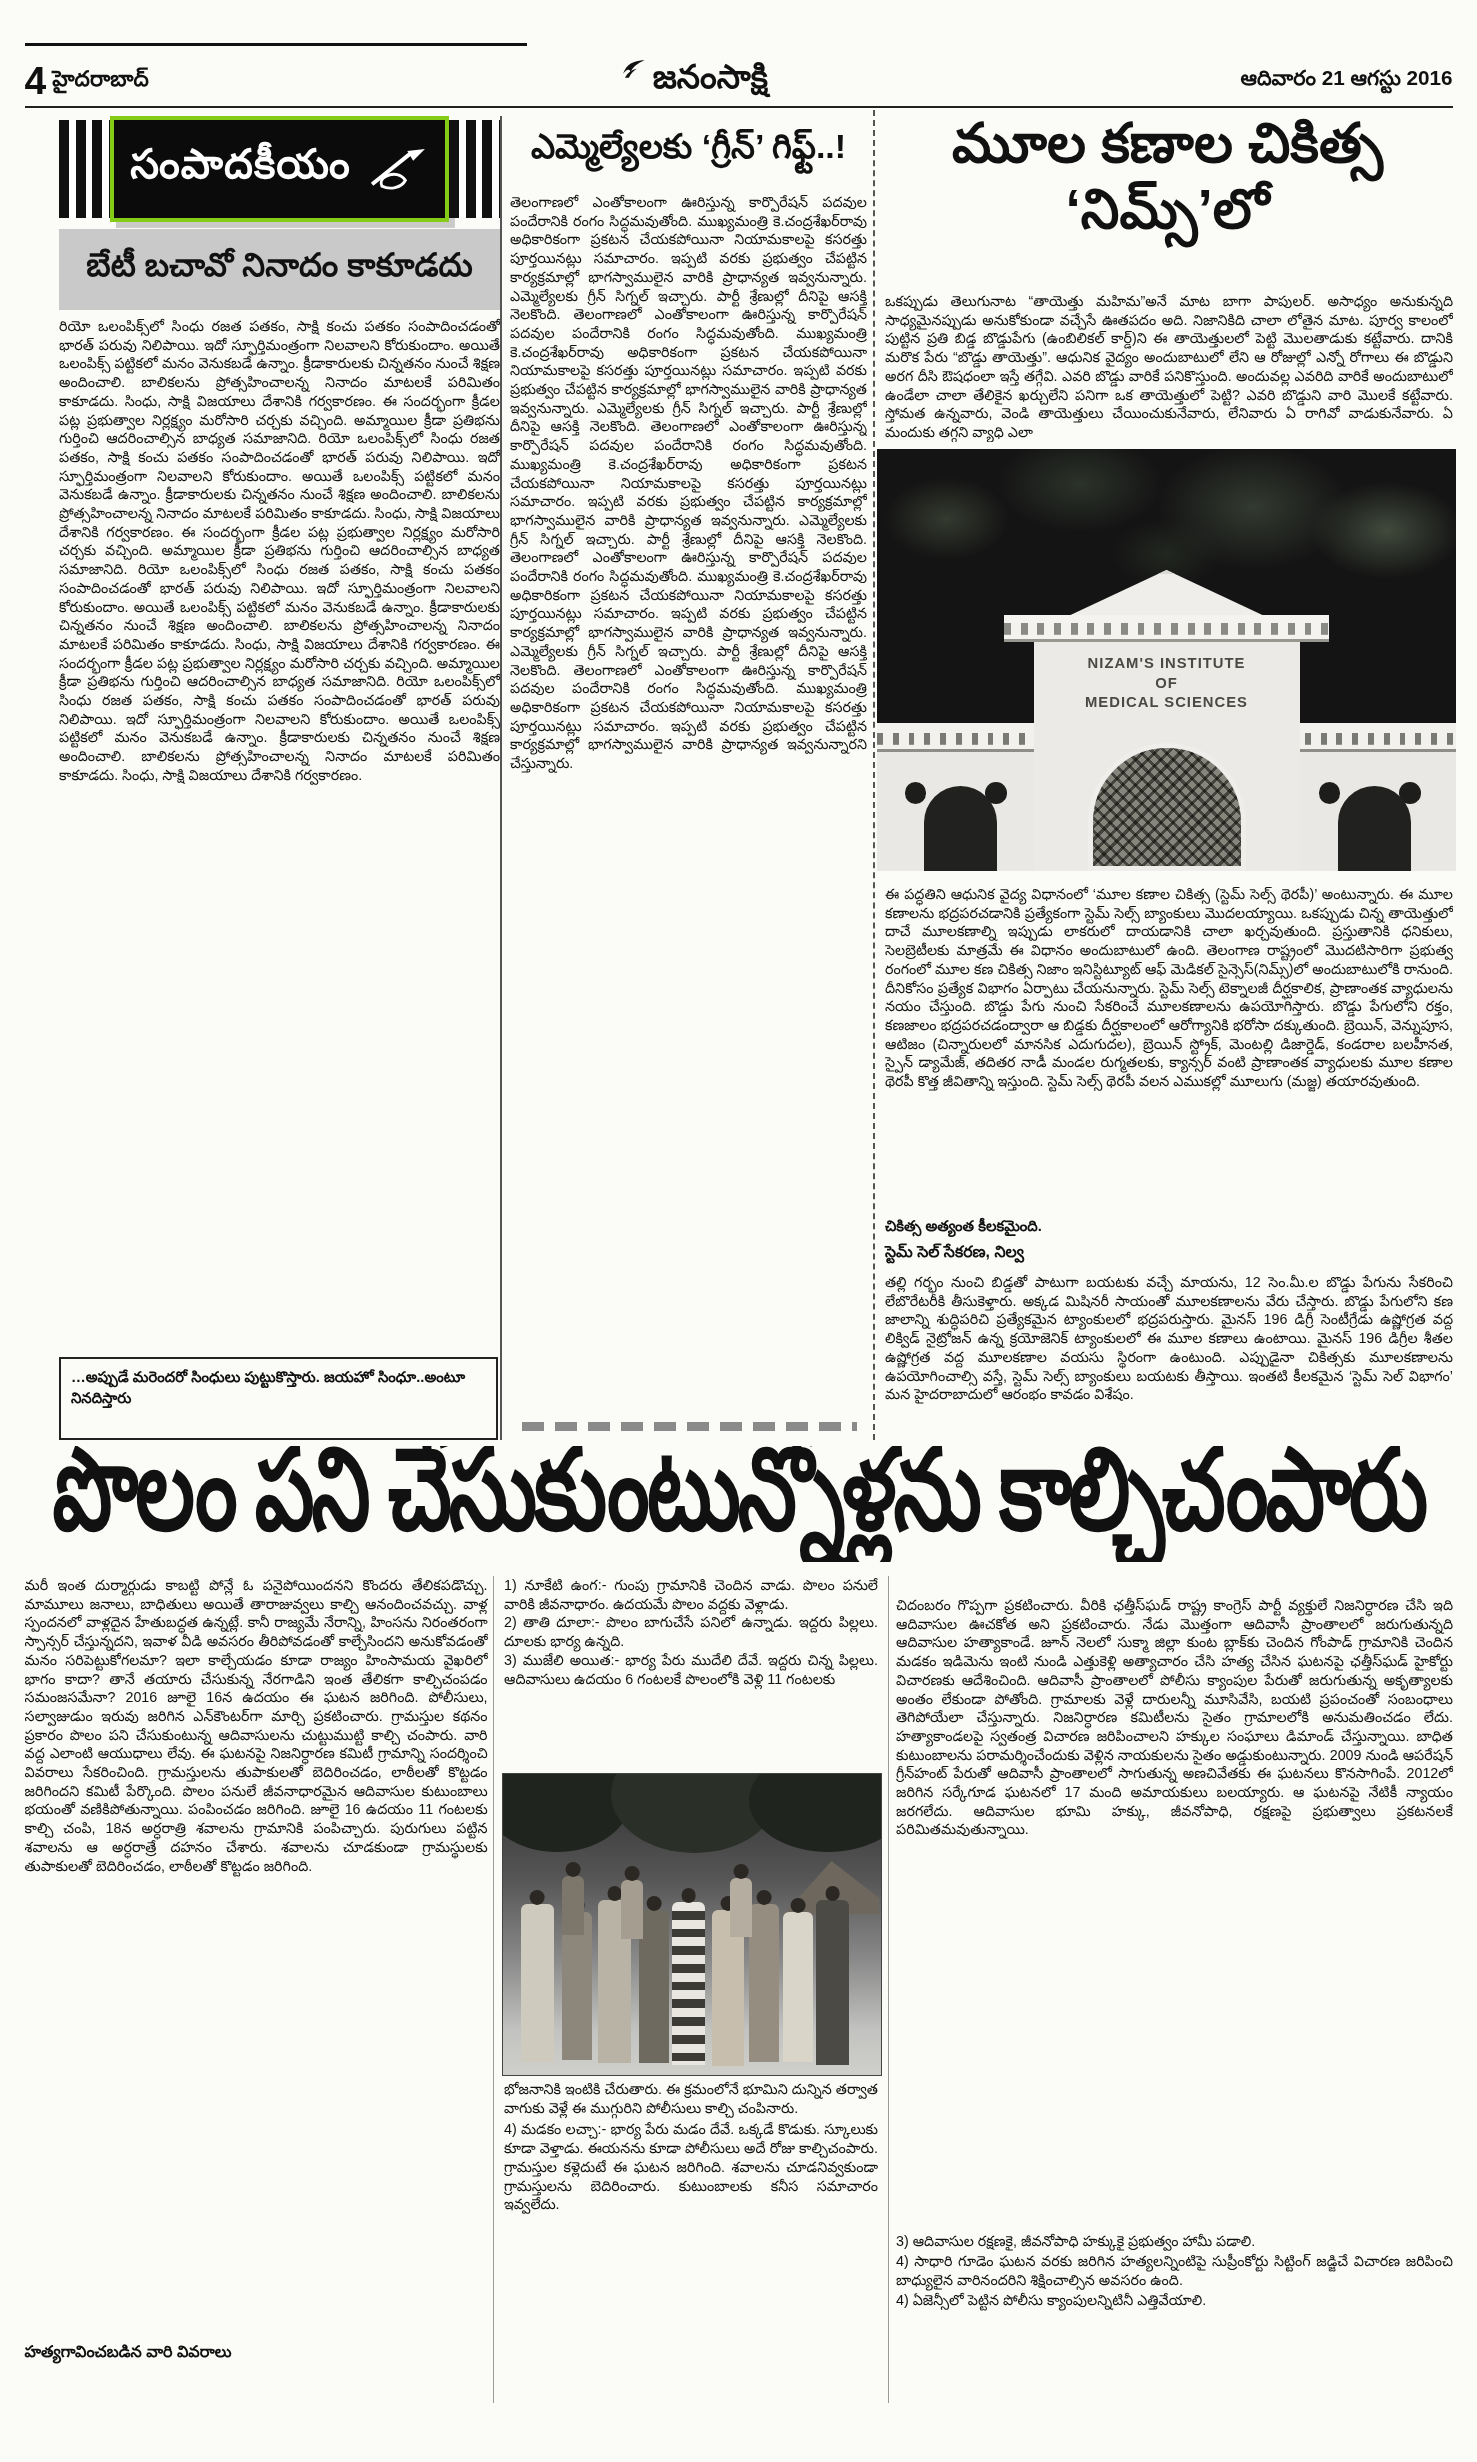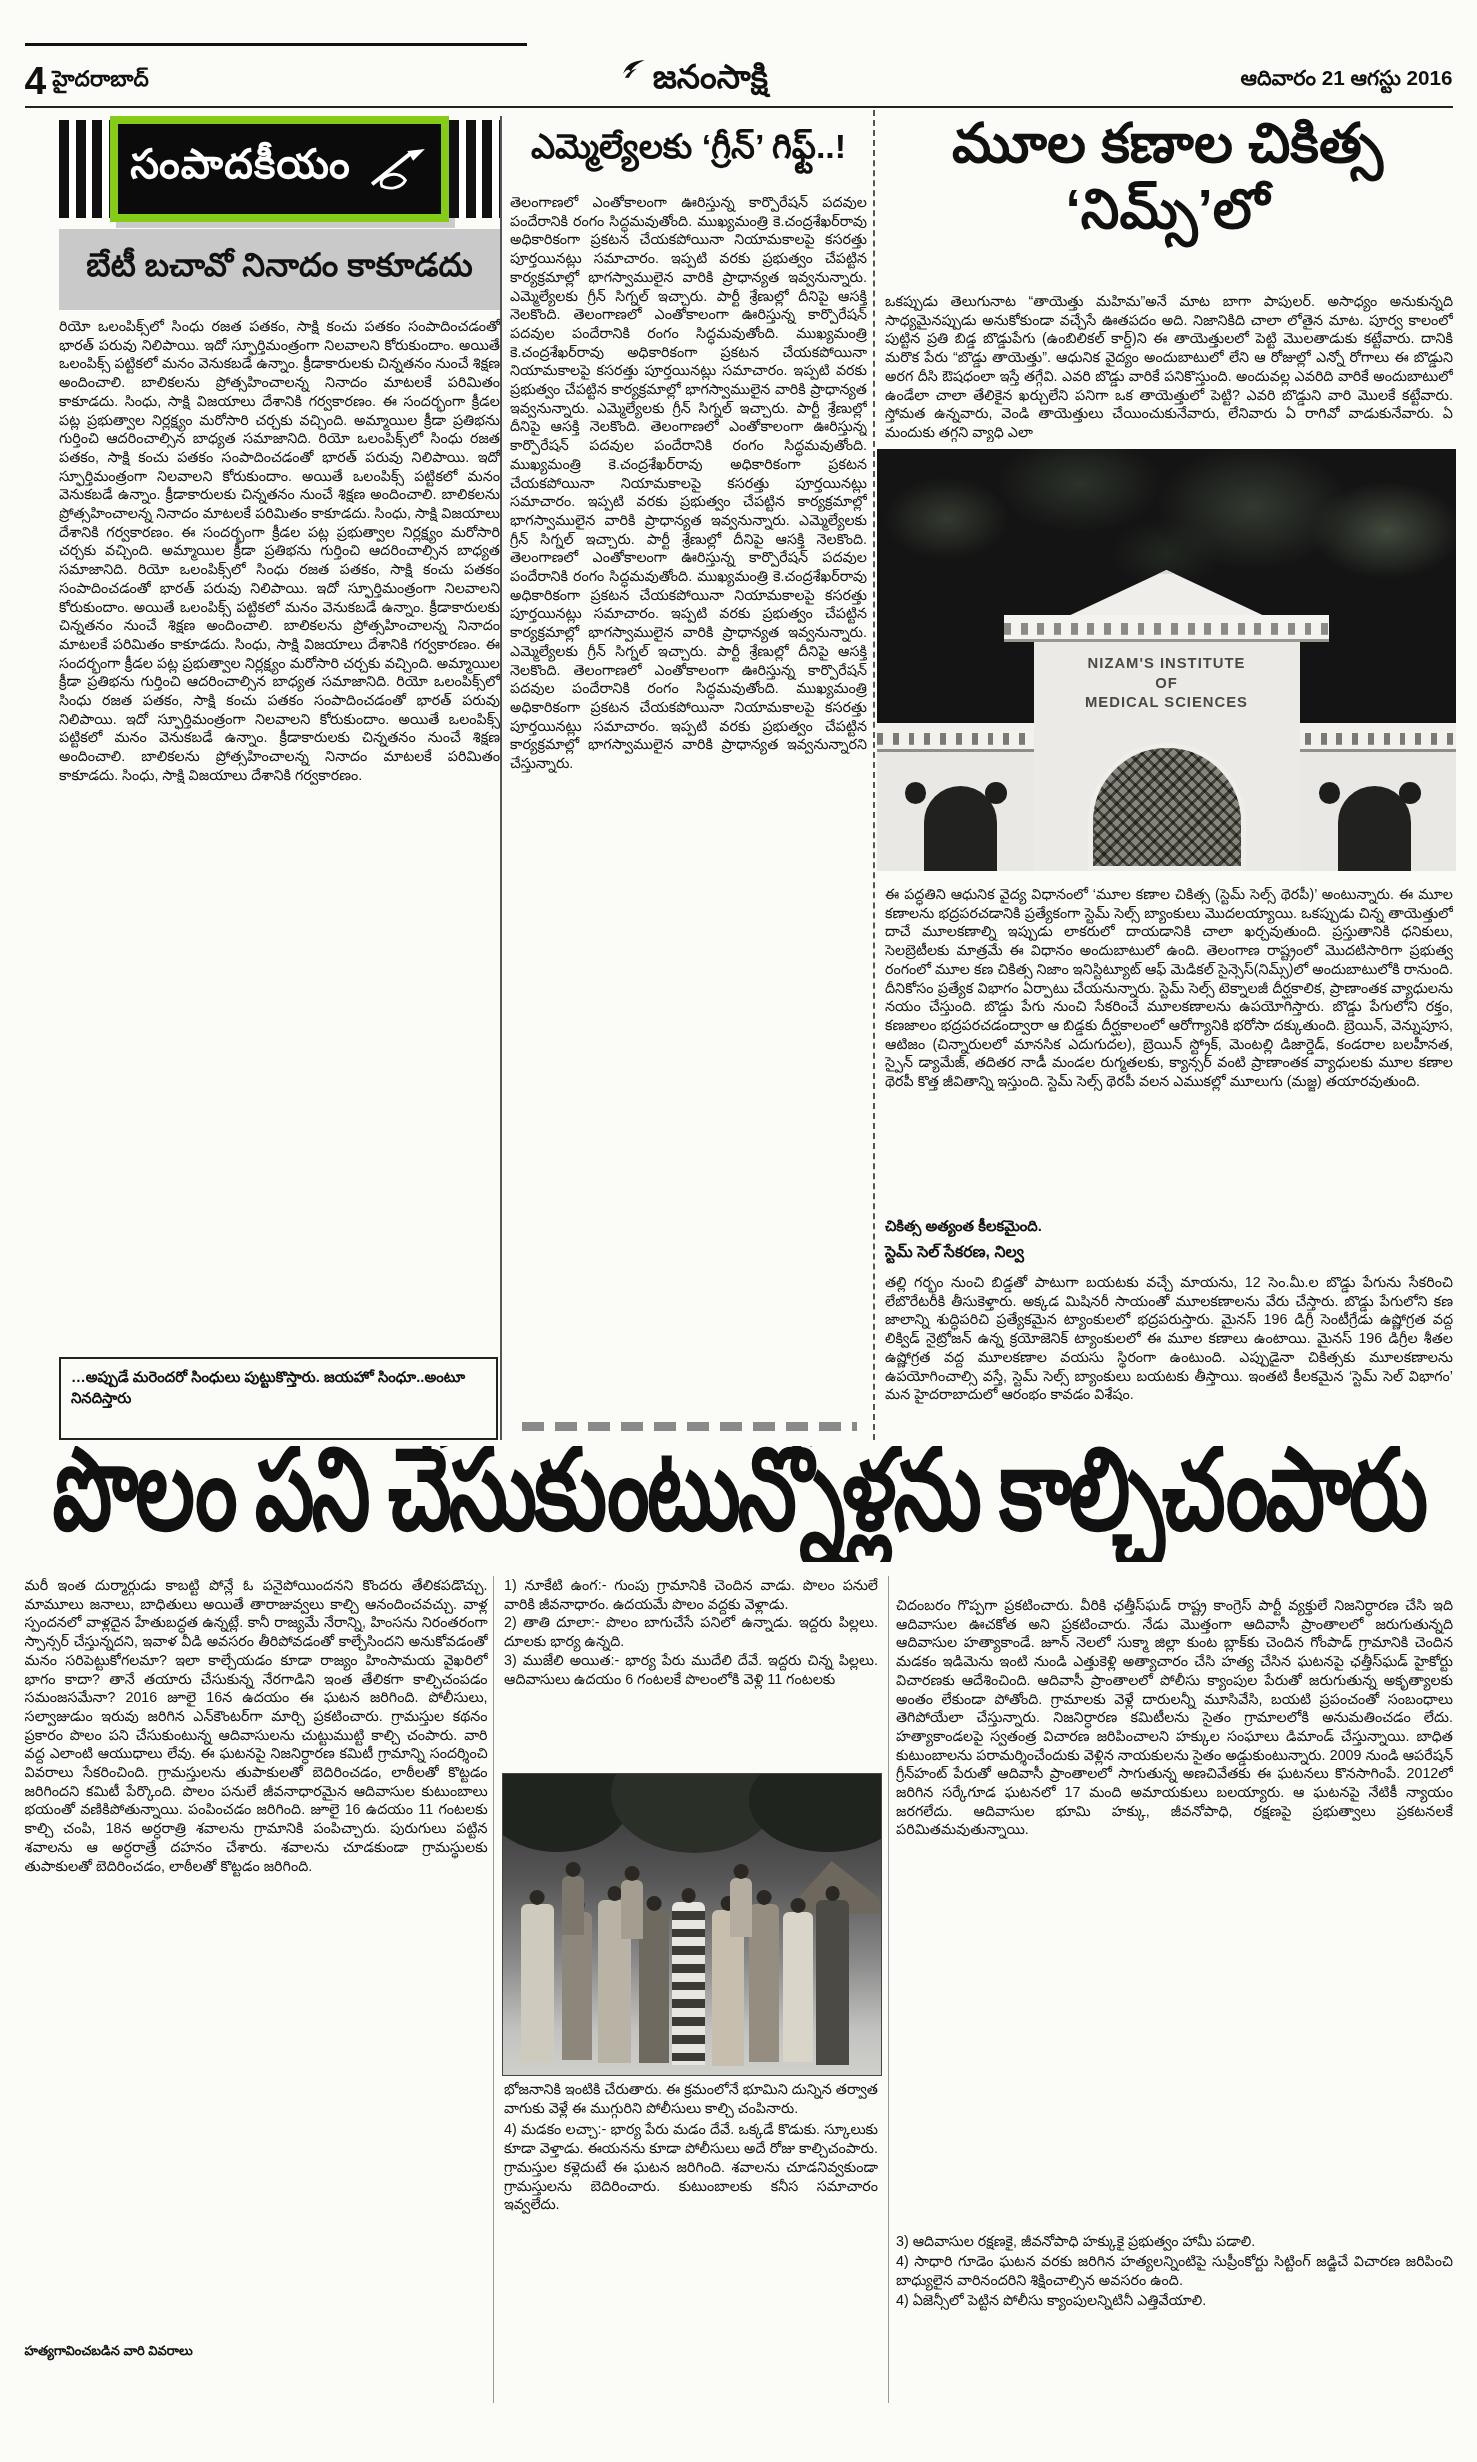--- a/index.html
+++ b/index.html
@@ -14,21 +14,21 @@
   #masthead{display:flex;align-items:flex-start;gap:5.9px;font-size:33px;font-weight:800;}
   #dateline{font-size:20.7px;font-weight:700;}
   #hdr-rule{left:24.6px;top:106px;width:1428px;height:2px;background:#222;}
   
   .vrule-solid{width:2px;background:#555;}
   .vrule-dash{width:0;border-left:2px dashed #555;}
   
   #ed-banner{left:59px;top:116px;width:441px;height:106px;display:flex;align-items:stretch;}
   .stripes{flex:0 0 51px;background:repeating-linear-gradient(90deg,#111 0 9.9px,#fff 9.9px 16.7px);margin:3.9px 0;}
   #ed-banner-box{flex:1;background:#0b0b0b;color:#fff;display:flex;align-items:center;justify-content:center;gap:17px;
-                 box-shadow:5.9px 5.9px 0 #0b0b0b33;border:8px solid #84cc16;}
+                 box-shadow:5.9px 5.9px 0 #0b0b0b33;border:4px solid #84cc16;}
   #ed-banner-box span{font-size:41px;font-weight:800;letter-spacing:1px;}
   #ed-head{left:59px;top:229px;width:441px;height:81px;background:#c9c9c9;display:flex;align-items:center;justify-content:center;}
   #ed-head span{font-size:32.5px;font-weight:800;}
   .bodytext{font-size:14.3px;line-height:18.7px;text-align:justify;overflow:hidden;word-break:break-word;}
   #ed-body{left:59px;top:317px;width:441px;height:1032px;}
   #ed-box{left:59px;top:1357px;width:439px;height:83px;border:2px solid #222;padding:7.9px 9.9px;box-sizing:border-box;
           font-size:14.8px;line-height:20.7px;font-weight:600;overflow:hidden;}
   
   #mid-head{left:510px;top:120px;width:357px;height:61px;display:flex;align-items:center;justify-content:center;}
   #mid-head span{font-size:34px;font-weight:800;white-space:nowrap;}
@@ -64,21 +64,21 @@
       background-blend-mode:multiply;border:5.9px solid #efeeea;}
   #nims-below{left:885px;top:885px;width:568px;height:325px;}
   #nims-keyline{left:885px;top:1218px;width:568px;height:21.7px;font-size:14.8px;font-weight:700;}
   #nims-subhead{left:885px;top:1243px;width:568px;height:23.6px;font-size:15.8px;font-weight:800;}
   #nims-tail{left:885px;top:1273px;width:568px;height:165px;}
   
   #bighead{left:24.6px;top:1446px;width:1428px;height:116px;display:flex;align-items:center;justify-content:center;overflow:hidden;}
   #bighead span{font-size:81px;font-weight:900;letter-spacing:-3px;white-space:nowrap;transform:scale(1.04,1.42);transform-origin:center;}
   
   #b-colA{left:24.6px;top:1576px;width:463px;height:760px;}
-  #b-colA-sub{left:24.6px;top:2343px;width:463px;height:25.6px;font-size:13px;font-weight:800;}
+  #b-colA-sub{left:24.6px;top:2343px;width:463px;height:25.6px;font-size:16px;font-weight:800;}
   #b-colB-list{left:504px;top:1576px;width:374px;height:193px;}
   #crowd{left:502px;top:1773px;width:378px;height:301px;background:linear-gradient(#2f2f2f 0%,#565656 35%,#8a8a8a 62%,#c2c2c0 85%,#cfcfcb);overflow:hidden;border:1px solid #444;}
   .ctree{position:absolute;border-radius:50%;background:#20241f;}
   .hut{position:absolute;right:2px;top:87px;width:95px;height:53px;background:#6d675d;clip-path:polygon(0 100%,50% 0,100% 70%,100% 100%);}
   .person{position:absolute;border-radius:5.9px 5.9px 0 0;}
   .person:before{content:"";position:absolute;left:50%;transform:translateX(-50%);top:-13.8px;width:14.8px;height:14.8px;border-radius:50%;background:#2b2723;}
   #b-colB-under{left:504px;top:2080px;width:374px;height:325px;}
   #b-colC{left:896px;top:1596px;width:557px;height:630px;}
   .demand{font-size:14.3px;line-height:19.7px;text-align:justify;}
   #b-colC-demands{left:896px;top:2232px;width:557px;height:167px;}

